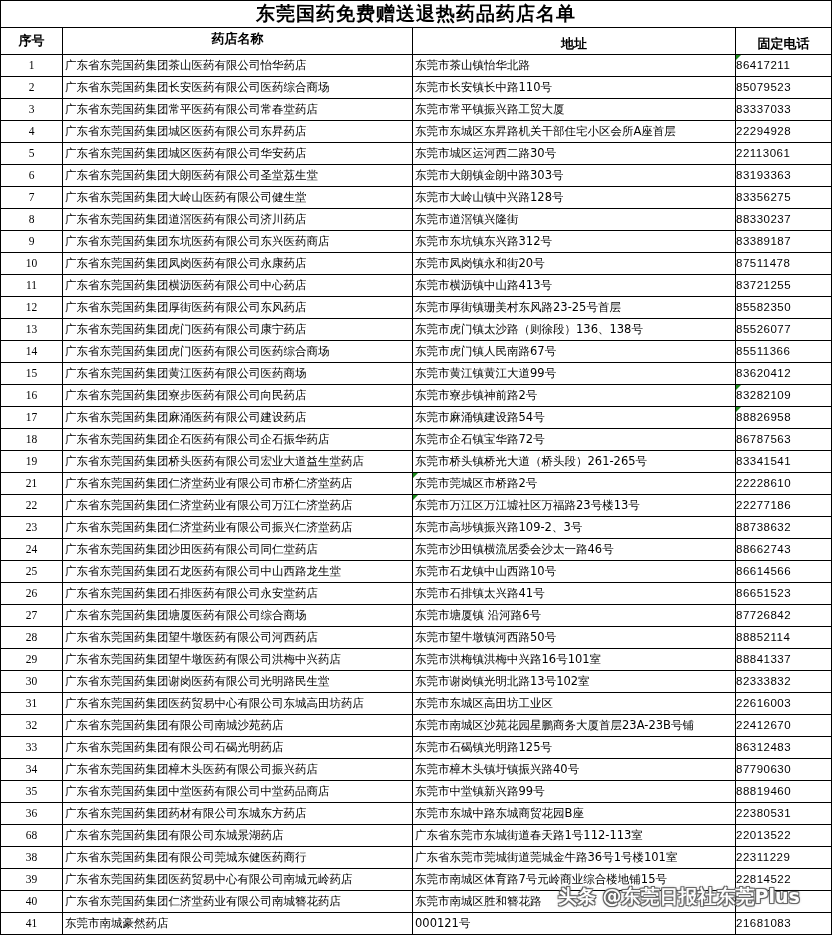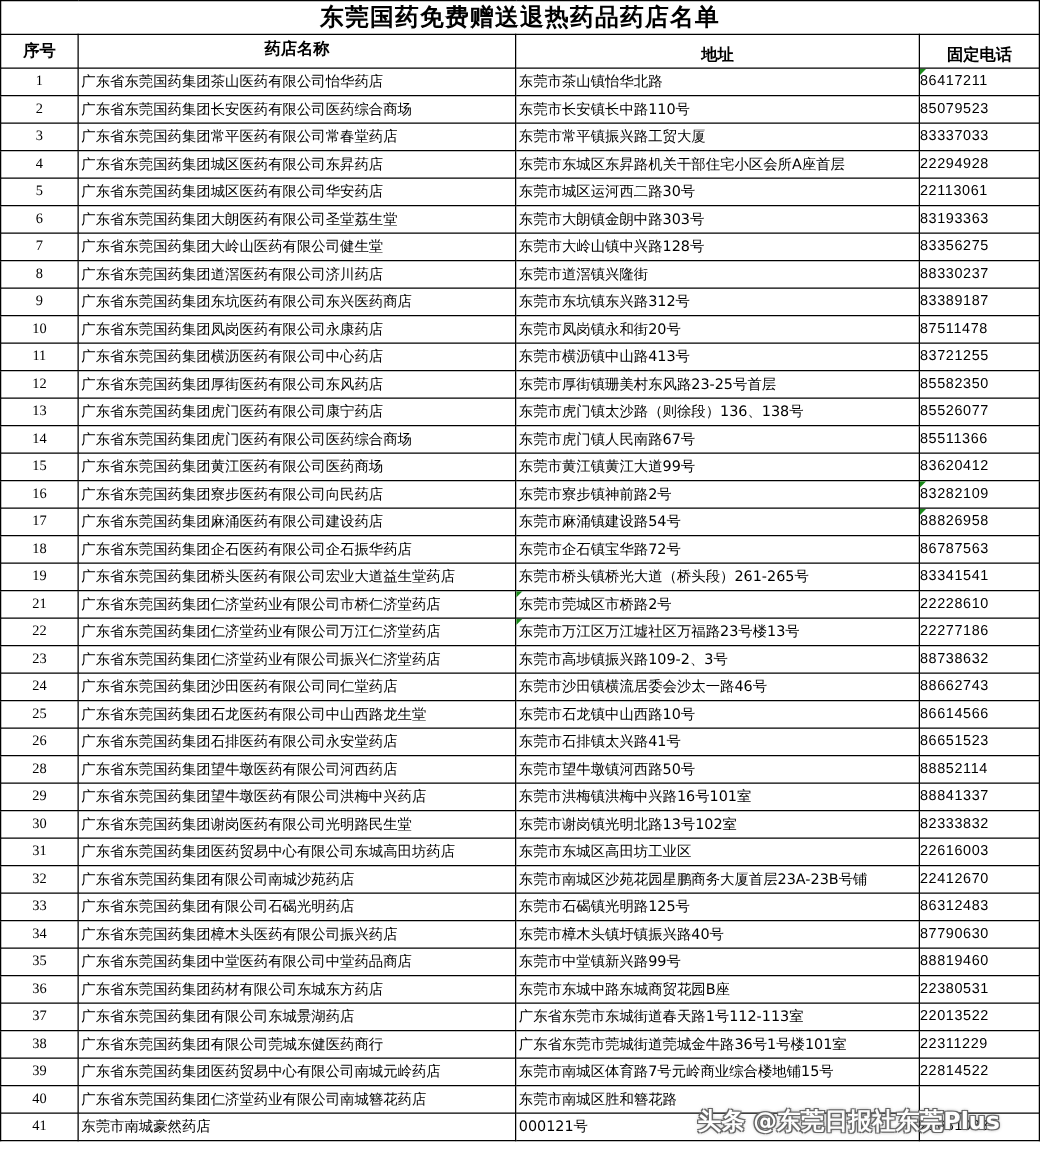--- a/index.html
+++ b/index.html
@@ -188,20 +188,26 @@
           <td class="addr">东莞市石龙镇中山西路10号</td>
           <td class="phone">86614566</td>
         </tr>
         <tr>
           <td class="seq">26</td>
           <td class="name">广东省东莞国药集团石排医药有限公司永安堂药店</td>
           <td class="addr">东莞市石排镇太兴路41号</td>
           <td class="phone">86651523</td>
         </tr>
         <tr>
+          <td class="seq">27</td>
+          <td class="name">广东省东莞国药集团塘厦医药有限公司综合商场</td>
+          <td class="addr">东莞市塘厦镇 沿河路6号</td>
+          <td class="phone">87726842</td>
+        </tr>
+        <tr>
           <td class="seq">28</td>
           <td class="name">广东省东莞国药集团望牛墩医药有限公司河西药店</td>
           <td class="addr">东莞市望牛墩镇河西路50号</td>
           <td class="phone">88852114</td>
         </tr>
         <tr>
           <td class="seq">29</td>
           <td class="name">广东省东莞国药集团望牛墩医药有限公司洪梅中兴药店</td>
           <td class="addr">东莞市洪梅镇洪梅中兴路16号101室</td>
           <td class="phone">88841337</td>
@@ -242,21 +248,21 @@
           <td class="addr">东莞市中堂镇新兴路99号</td>
           <td class="phone">88819460</td>
         </tr>
         <tr>
           <td class="seq">36</td>
           <td class="name">广东省东莞国药集团药材有限公司东城东方药店</td>
           <td class="addr">东莞市东城中路东城商贸花园B座</td>
           <td class="phone">22380531</td>
         </tr>
         <tr>
-          <td class="seq">37</td>
+          <td class="seq">68</td>
           <td class="name">广东省东莞国药集团有限公司东城景湖药店</td>
           <td class="addr">广东省东莞市东城街道春天路1号112-113室</td>
           <td class="phone">22013522</td>
         </tr>
         <tr>
           <td class="seq">38</td>
           <td class="name">广东省东莞国药集团有限公司莞城东健医药商行</td>
           <td class="addr">广东省东莞市莞城街道莞城金牛路36号1号楼101室</td>
           <td class="phone">22311229</td>
         </tr>

